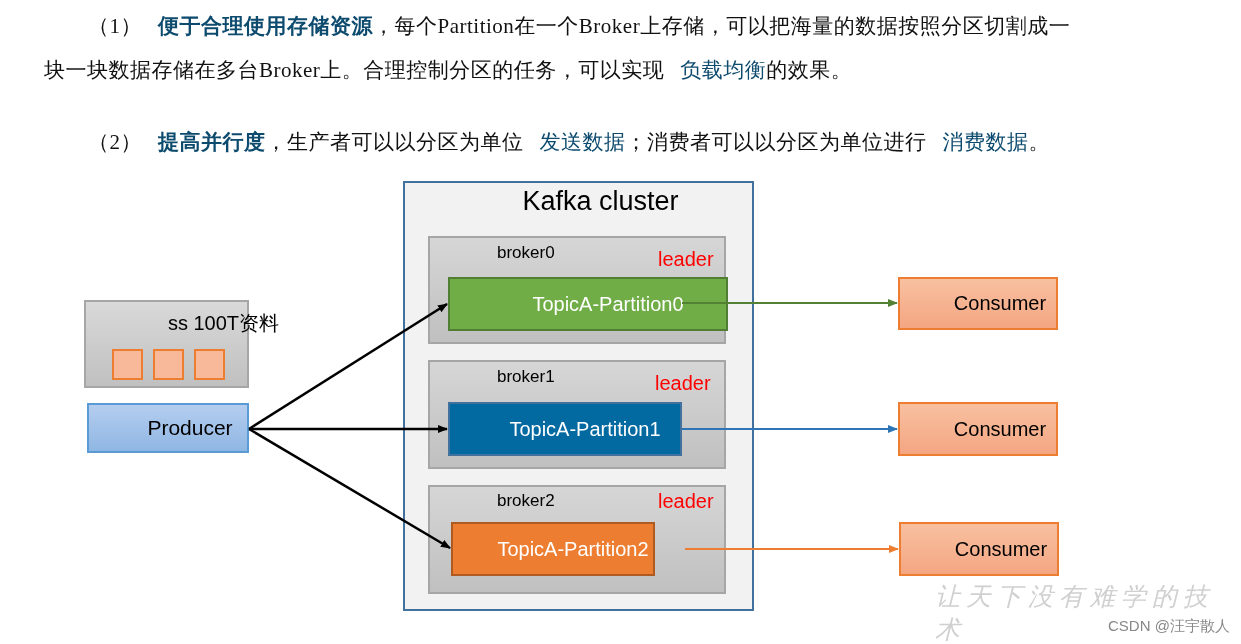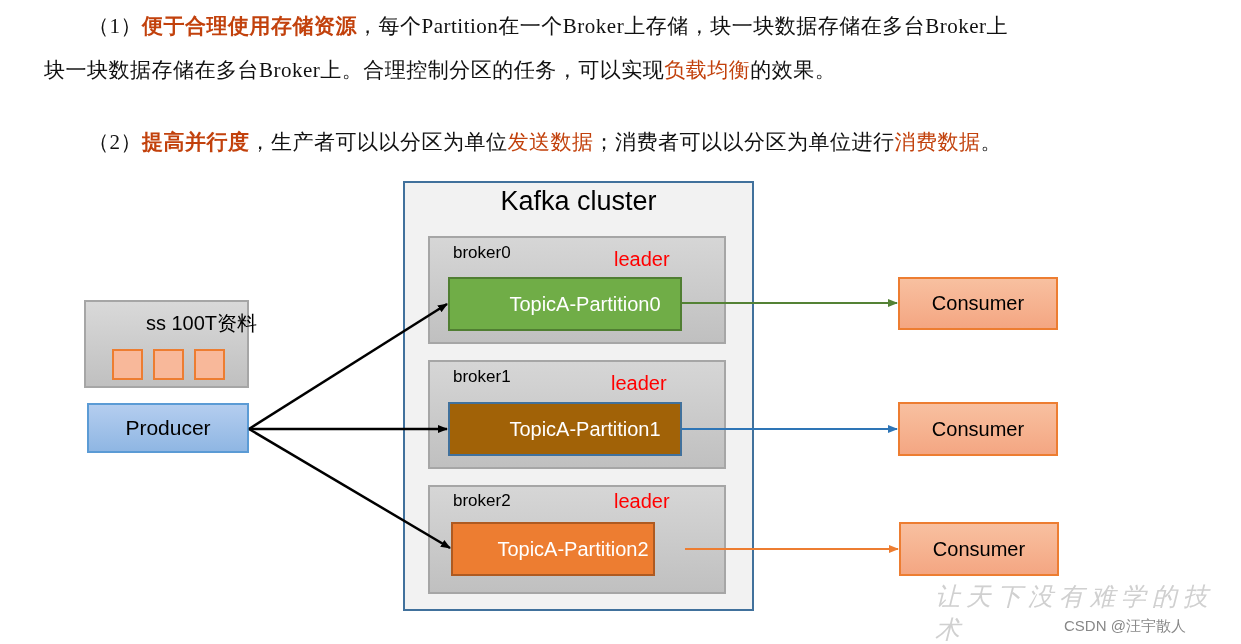--- a/index.html
+++ b/index.html
@@ -1,63 +1,63 @@
 <!DOCTYPE html>
 <html><head>
 <meta charset="utf-8">
 <style>
   html, body { margin:0; padding:0; }
   body { width:1241px; height:644px; background:#ffffff; position:relative; overflow:hidden;
          font-family:"Liberation Serif", "DejaVu Serif", serif; }
   .para { position:absolute; font-size:21px; color:#111; white-space:nowrap; letter-spacing:0.5px; }
-  .red { color:#c2410c; }
+  .red { color:#0c4a6e;margin-left:16px; }
   .bold { font-weight:bold; }
-  .sans { font-family:"Liberation Sans", "DejaVu Sans", sans-serif; }
+  .sans { font-family:"Liberation Sans", "DejaVu Sans", sans-serif;padding-left:44px; }
   .abs { position:absolute; box-sizing:border-box; }
   .cluster { left:403px; top:181px; width:351px; height:430px; background:#f2f2f2; border:2px solid #41719c; }
   .cluster-title { left:403px; top:186px; width:351px; text-align:center; font-size:27px; color:#000; }
   .broker { background:linear-gradient(#d6d6d6,#c0c0c0); border:2px solid #a6a6a6; }
   .broker-label { font-size:17px; color:#000; }
   .leader { font-size:20px; color:#ff0000; }
   .partition { color:#fff; font-size:20px; display:flex; align-items:center; justify-content:center; }
   .p0 { background:#70ad47; border:2px solid #507e32; }
-  .p1 { background:#a16207; border:2px solid #41719c; }
+  .p1 { background:#0369a1; border:2px solid #41719c; }
   .p2 { background:#ed7d31; border:2px solid #ae5a21; }
   .consumer { background:linear-gradient(#f8c0a0,#f4a682); border:2px solid #ed7d31; color:#000;
               font-size:20px; display:flex; align-items:center; justify-content:center; }
   .producer { background:linear-gradient(#b4cdef,#8fb6e3); border:2px solid #5b9bd5; color:#000;
               font-size:21px; display:flex; align-items:center; justify-content:center; }
   .data-box { background:linear-gradient(#d9d9d9,#c0c0c0); border:2px solid #a6a6a6; }
   .data-label { font-size:20px; color:#000;margin-left:35px; }
   .block { width:31px; height:31px; background:#f8b89a; border:2px solid #ed7d31; }
   .watermark { font-size:25px; color:#d0d0d0; letter-spacing:6px; font-style:italic; font-family:"DejaVu Serif", serif; }
   .credit { font-size:15px; color:#888; }
   svg.arrows { position:absolute; left:0; top:0; }
 </style>
 </head>
 <body>
 
 <div class="para" style="left:88px; top:12px;">
-  <span>（1）</span><span class="red bold">便于合理使用存储资源</span><span>，每个Partition在一个Broker上存储，块一块数据存储在多台Broker上</span>
+  <span>（1）</span><span class="red bold">便于合理使用存储资源</span><span>，每个Partition在一个Broker上存储，可以把海量的数据按照分区切割成一</span>
 </div>
 <div class="para" style="left:44px; top:56px;">
   <span>块一块数据存储在多台Broker上。合理控制分区的任务，可以实现</span><span class="red">负载均衡</span><span>的效果。</span>
 </div>
 
 <div class="para" style="left:88px; top:128px;">
   <span>（2）</span><span class="red bold">提高并行度</span><span>，生产者可以以分区为单位</span><span class="red">发送数据</span><span>；消费者可以以分区为单位进行</span><span class="red">消费数据</span><span>。</span>
 </div>
 
 <div class="abs cluster"></div>
 <div class="abs cluster-title sans">Kafka cluster</div>
 
 <div class="abs broker" style="left:428px; top:236px; width:298px; height:108px;"></div>
 <div class="abs broker-label sans" style="left:453px; top:243px;">broker0</div>
 <div class="abs leader sans" style="left:614px; top:248px;">leader</div>
-<div class="abs partition p0 sans" style="left:448px; top:277px; width:234px; height:54px; padding-left:40px;">TopicA-Partition0</div>
+<div class="abs partition p0 sans" style="left:448px; top:277px; width:280px; height:54px; padding-left:40px;">TopicA-Partition0</div>
 
 <div class="abs broker" style="left:428px; top:360px; width:298px; height:109px;"></div>
 <div class="abs broker-label sans" style="left:453px; top:367px;">broker1</div>
 <div class="abs leader sans" style="left:611px; top:372px;">leader</div>
 <div class="abs partition p1 sans" style="left:448px; top:402px; width:234px; height:54px; padding-left:40px;">TopicA-Partition1</div>
 
 <div class="abs broker" style="left:428px; top:485px; width:298px; height:109px;"></div>
 <div class="abs broker-label sans" style="left:453px; top:491px;">broker2</div>
 <div class="abs leader sans" style="left:614px; top:490px;">leader</div>
 <div class="abs partition p2 sans" style="left:451px; top:522px; width:204px; height:54px; padding-left:40px;">TopicA-Partition2</div>

